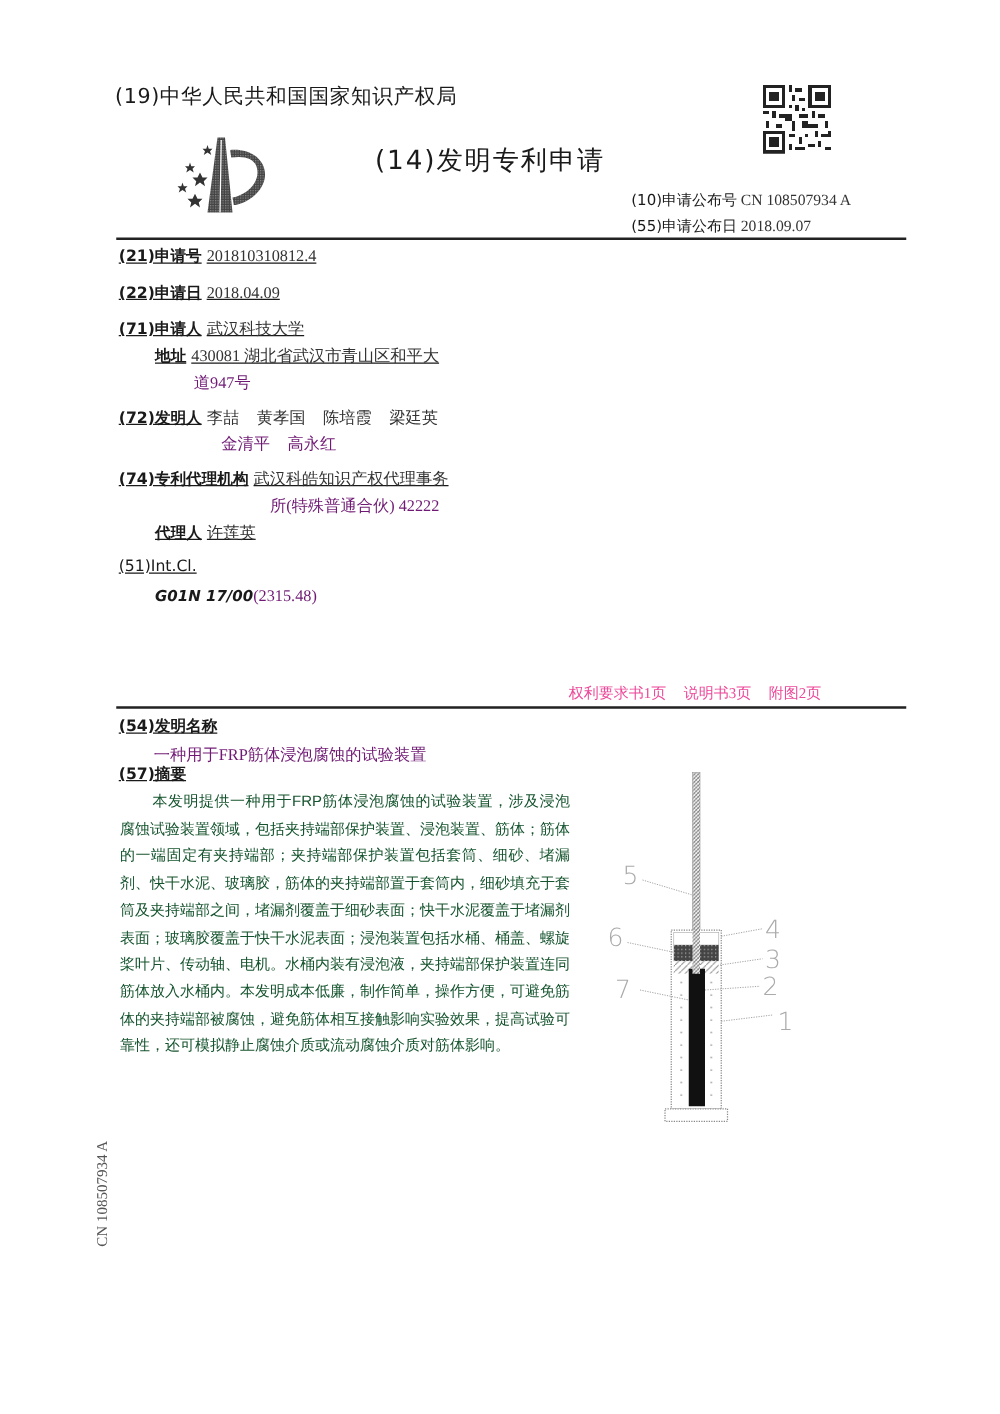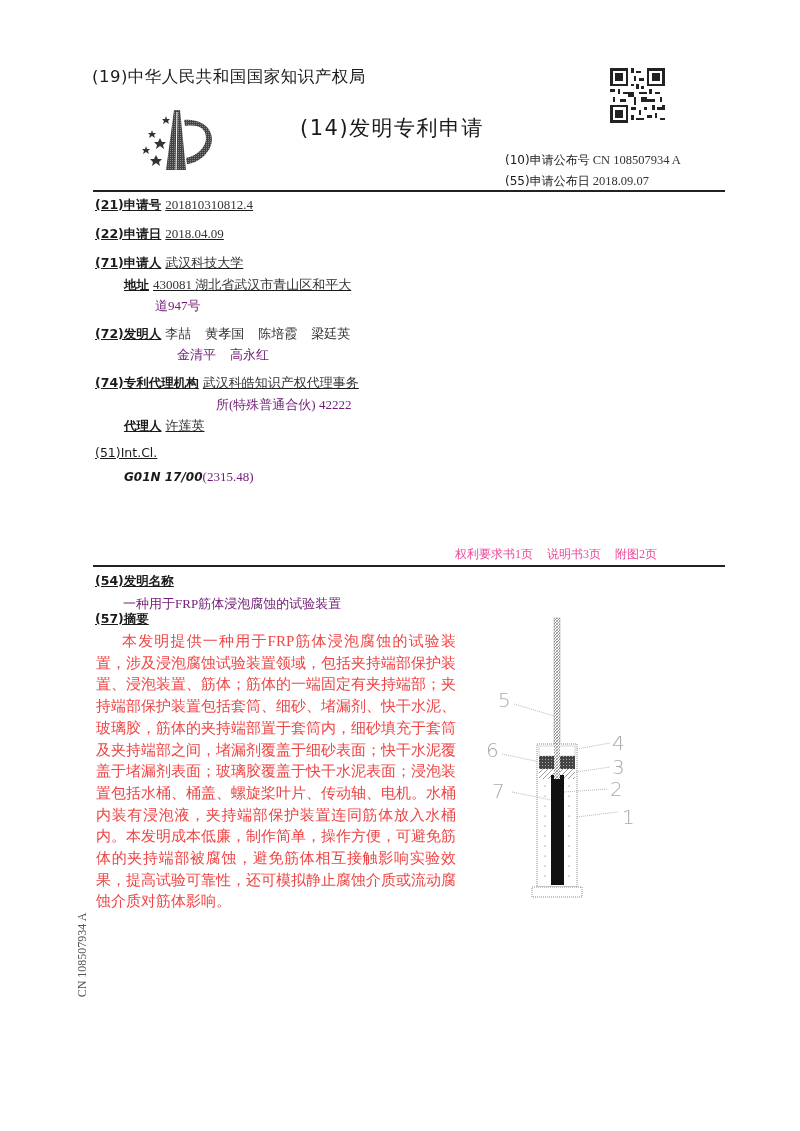--- a/index.html
+++ b/index.html
@@ -15,22 +15,22 @@
   .pubrow .val { font-family: "Liberation Serif", "DejaVu Serif", serif; font-size: 12.5px; color: #333; margin-left: 3px; }
   .rule { left: 93px; width: 632px; height: 2px; background: #222; }
   .field { left: 95px; font-size: 12.5px; white-space: nowrap; text-decoration: underline; }
   .field .lbl { font-weight: bold; font-family: "DejaVu Sans", sans-serif; }
   .field .val { font-family: "Liberation Serif", "DejaVu Serif", serif; font-size: 13px; color: #333; margin-left: 4px; }
   .cont { font-family: "Liberation Serif", "DejaVu Serif", serif; font-size: 13px; color: #701a75; white-space: nowrap; }
   .names span { display: inline-block; margin-right: 14px; }
   .italic { font-style: italic; font-family: "DejaVu Sans", sans-serif; font-weight: bold; font-size: 12px; }
   .pages { top: 546px; left: 455px; font-family: "Liberation Serif", "DejaVu Serif", serif; font-size: 12px; color: #ec4899; white-space: nowrap; }
   .pages span { margin-right: 14px; }
-  .abstract { left: 96px; top: 631px; width: 360px; font-family: Liberation Serif, serif;
-              font-size: 15px; color: #ef4444; line-height: 21.7px; text-align: justify; }
+  .abstract { left: 96px; top: 631px; width: 360px; font-family: Liberation Sans, sans-serif;
+              font-size: 12px; color: #14532d; line-height: 21.7px; text-align: justify; }
   .abstract p { margin: 0; text-indent: 26px; }
   .sidebar-num { left: 72px; top: 900px; width: 20px; height: 110px; }
   .sidebar-num span { position: absolute; left: 50%; top: 50%; transform: translate(-50%,-50%) rotate(-90deg);
                       font-family: "Liberation Serif", "DejaVu Serif", serif; font-size: 12px; color: #555; white-space: nowrap; }
   .drawing { left: 470px; top: 612px; width: 180px; height: 300px; }
 </style>
 </head>
 <body>
 
 <div class="abs office">(19)中华人民共和国国家知识产权局</div>

